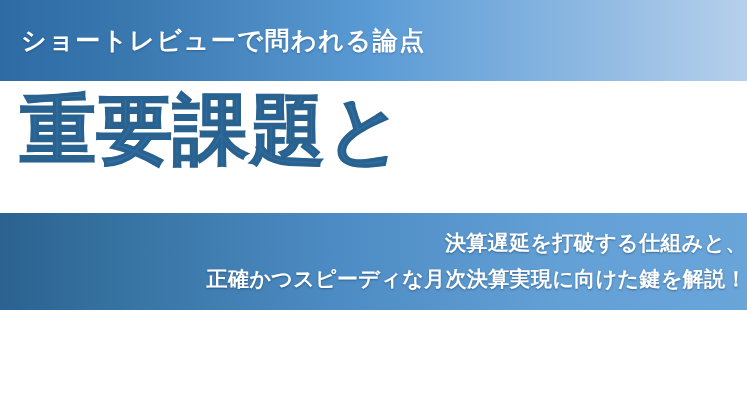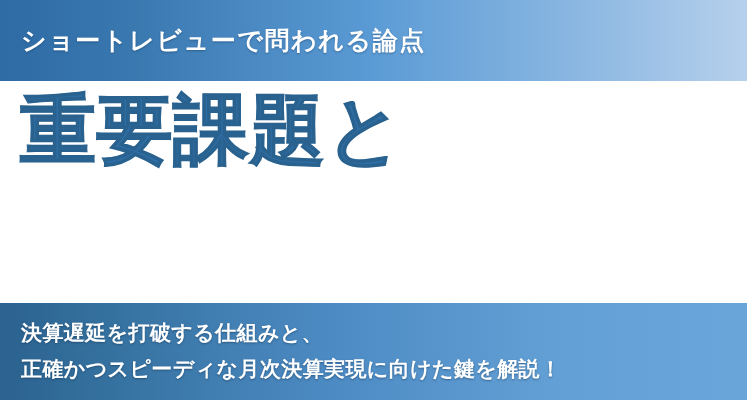--- a/index.html
+++ b/index.html
@@ -8,21 +8,21 @@
     padding: 0;
     background: #ffffff;
   }
   body {
     font-family: "Liberation Sans", "DejaVu Sans", sans-serif;
   }
 
   .slide {
     position: relative;
     width: 747px;
-    height: 400px;
+    height: 310px;
     overflow: hidden;
     background: #ffffff;
     display: flex;
     flex-direction: column;
   }
 
   
   .header-band {
     position: relative;
     height: 81px;
@@ -96,20 +96,21 @@
 
   .footer-line {
     margin-left: 21px;
     color: #ffffff;
     font-size: 21px;
     font-weight: bold;
     line-height: 1;
     letter-spacing: 0.4px;
     white-space: nowrap;
     text-shadow: 0 1px 2px rgba(16, 50, 82, 0.5);
+    text-align: right;
   }
   .footer-line + .footer-line {
     margin-top: 17px;
     font-family: Liberation Mono, monospace;
   }
 </style>
 </head>
 <body>
 
 <div class="slide">

